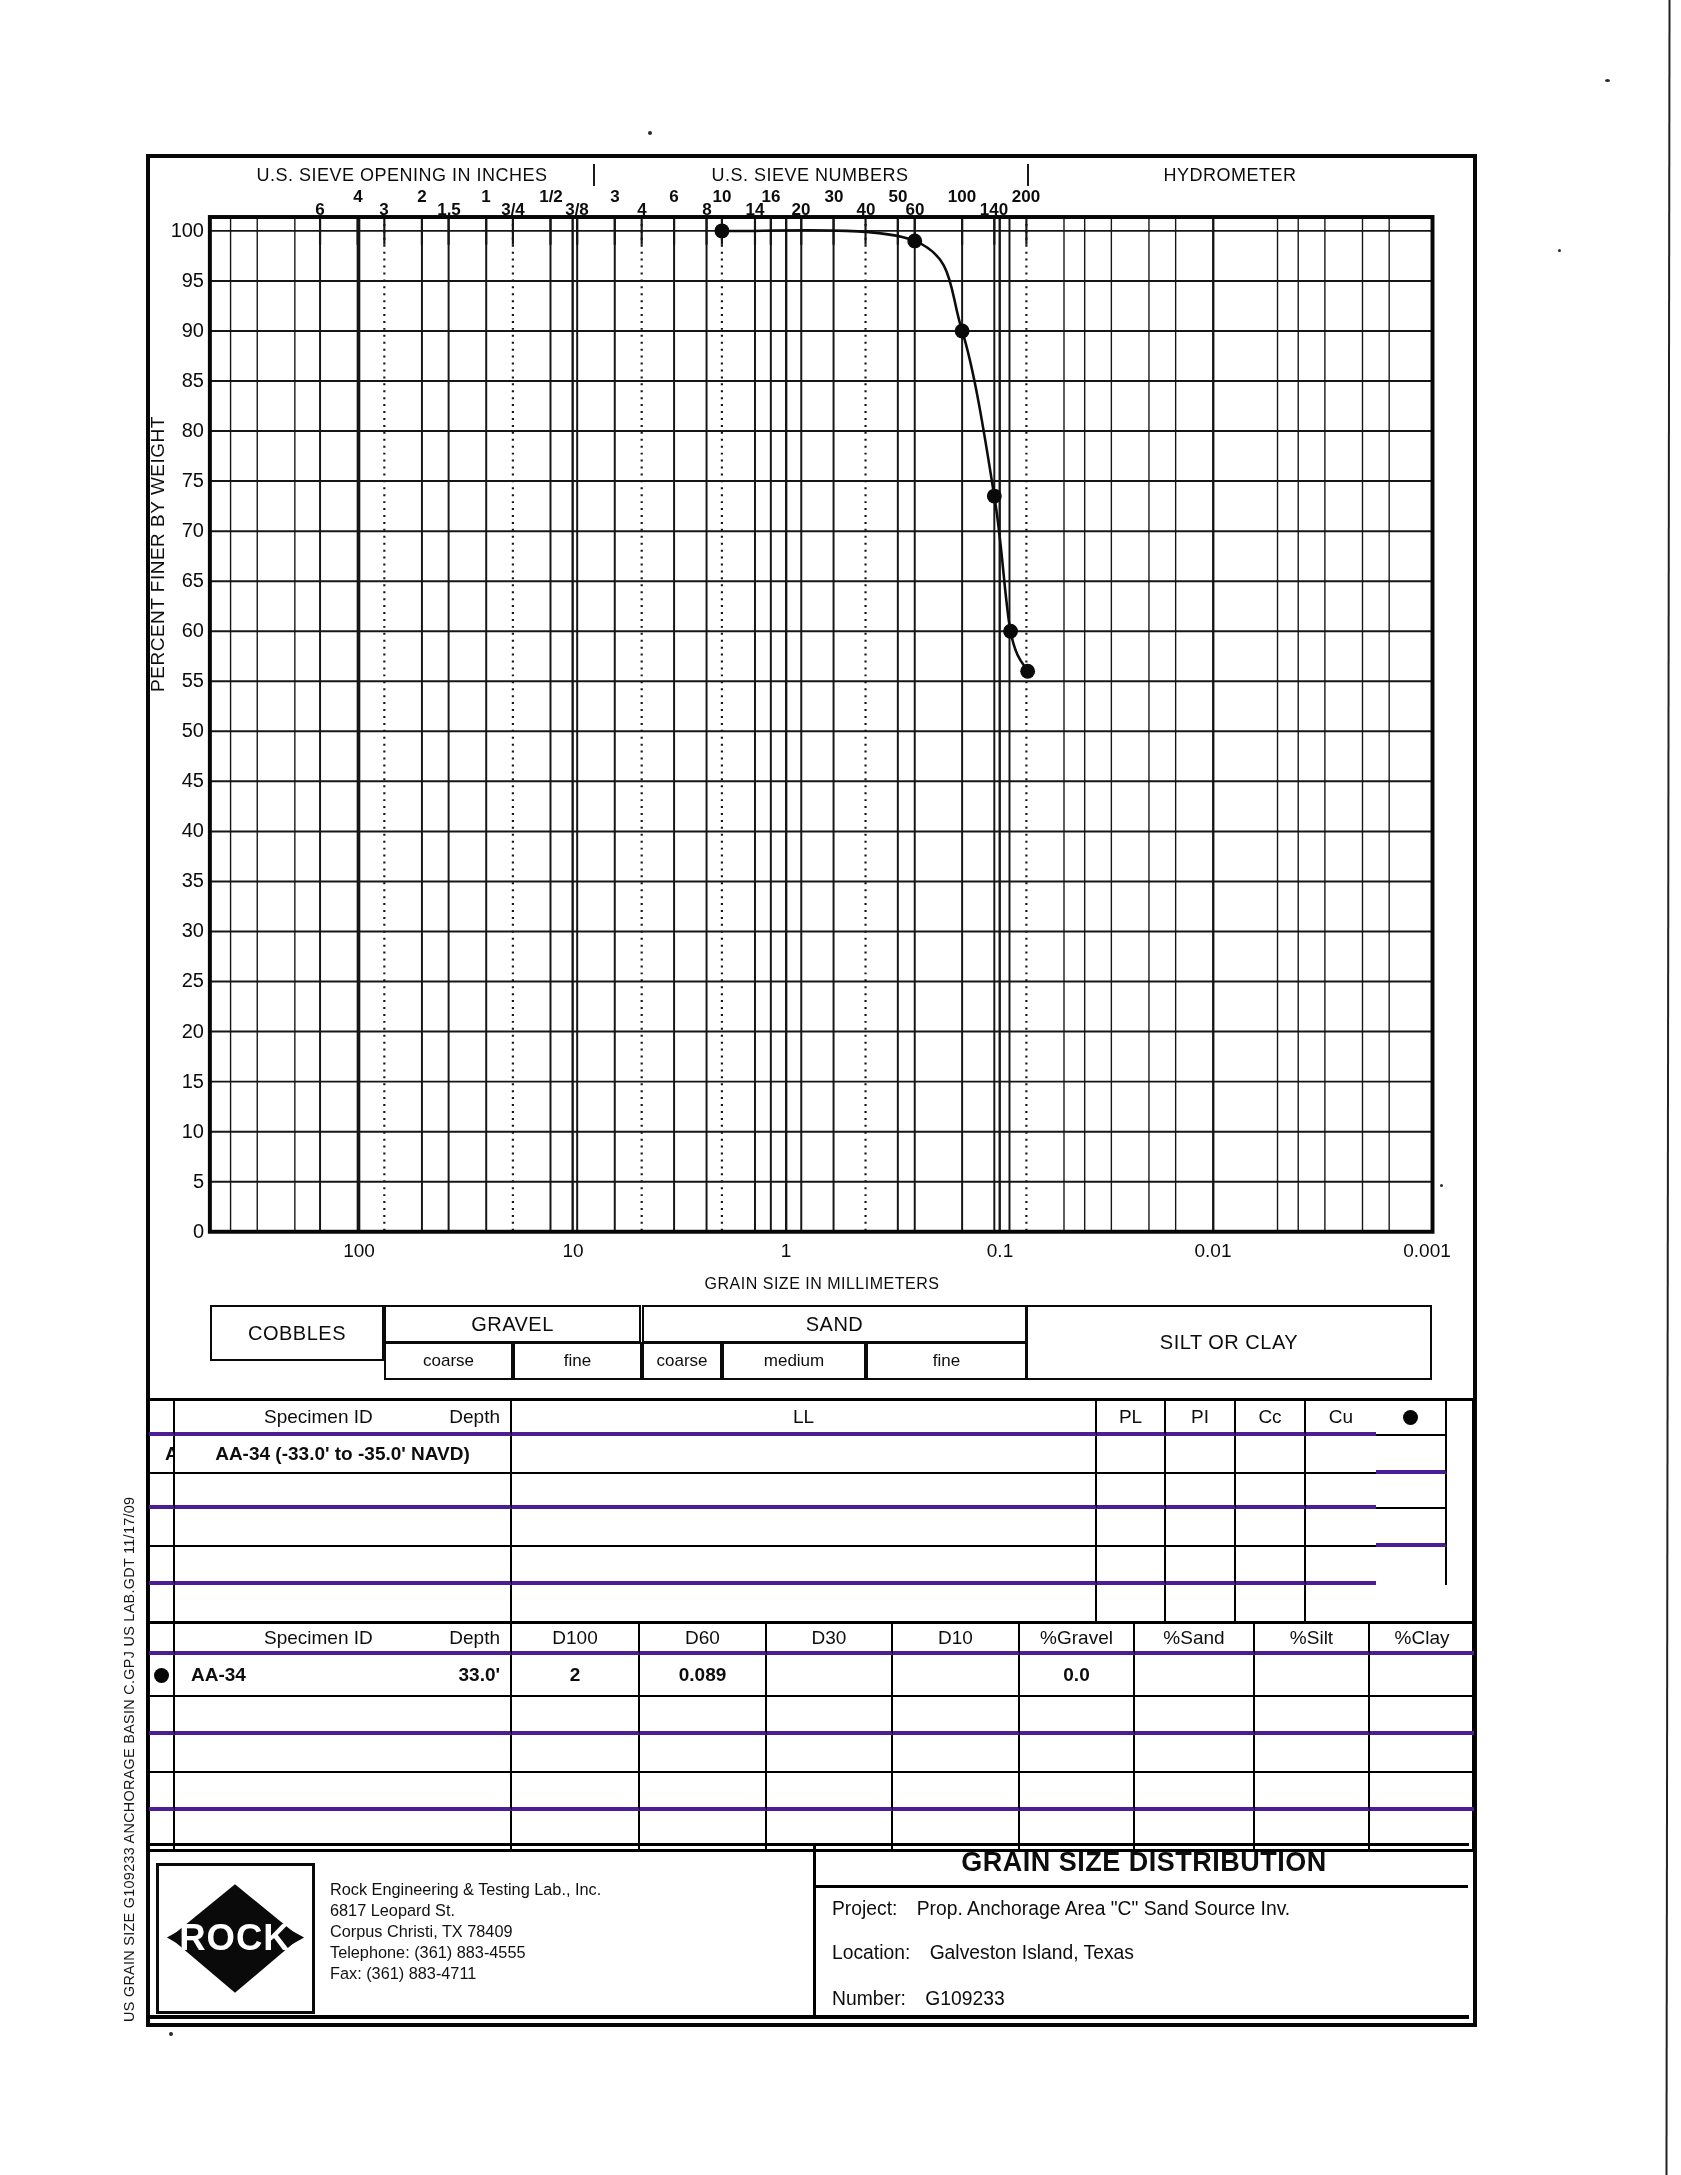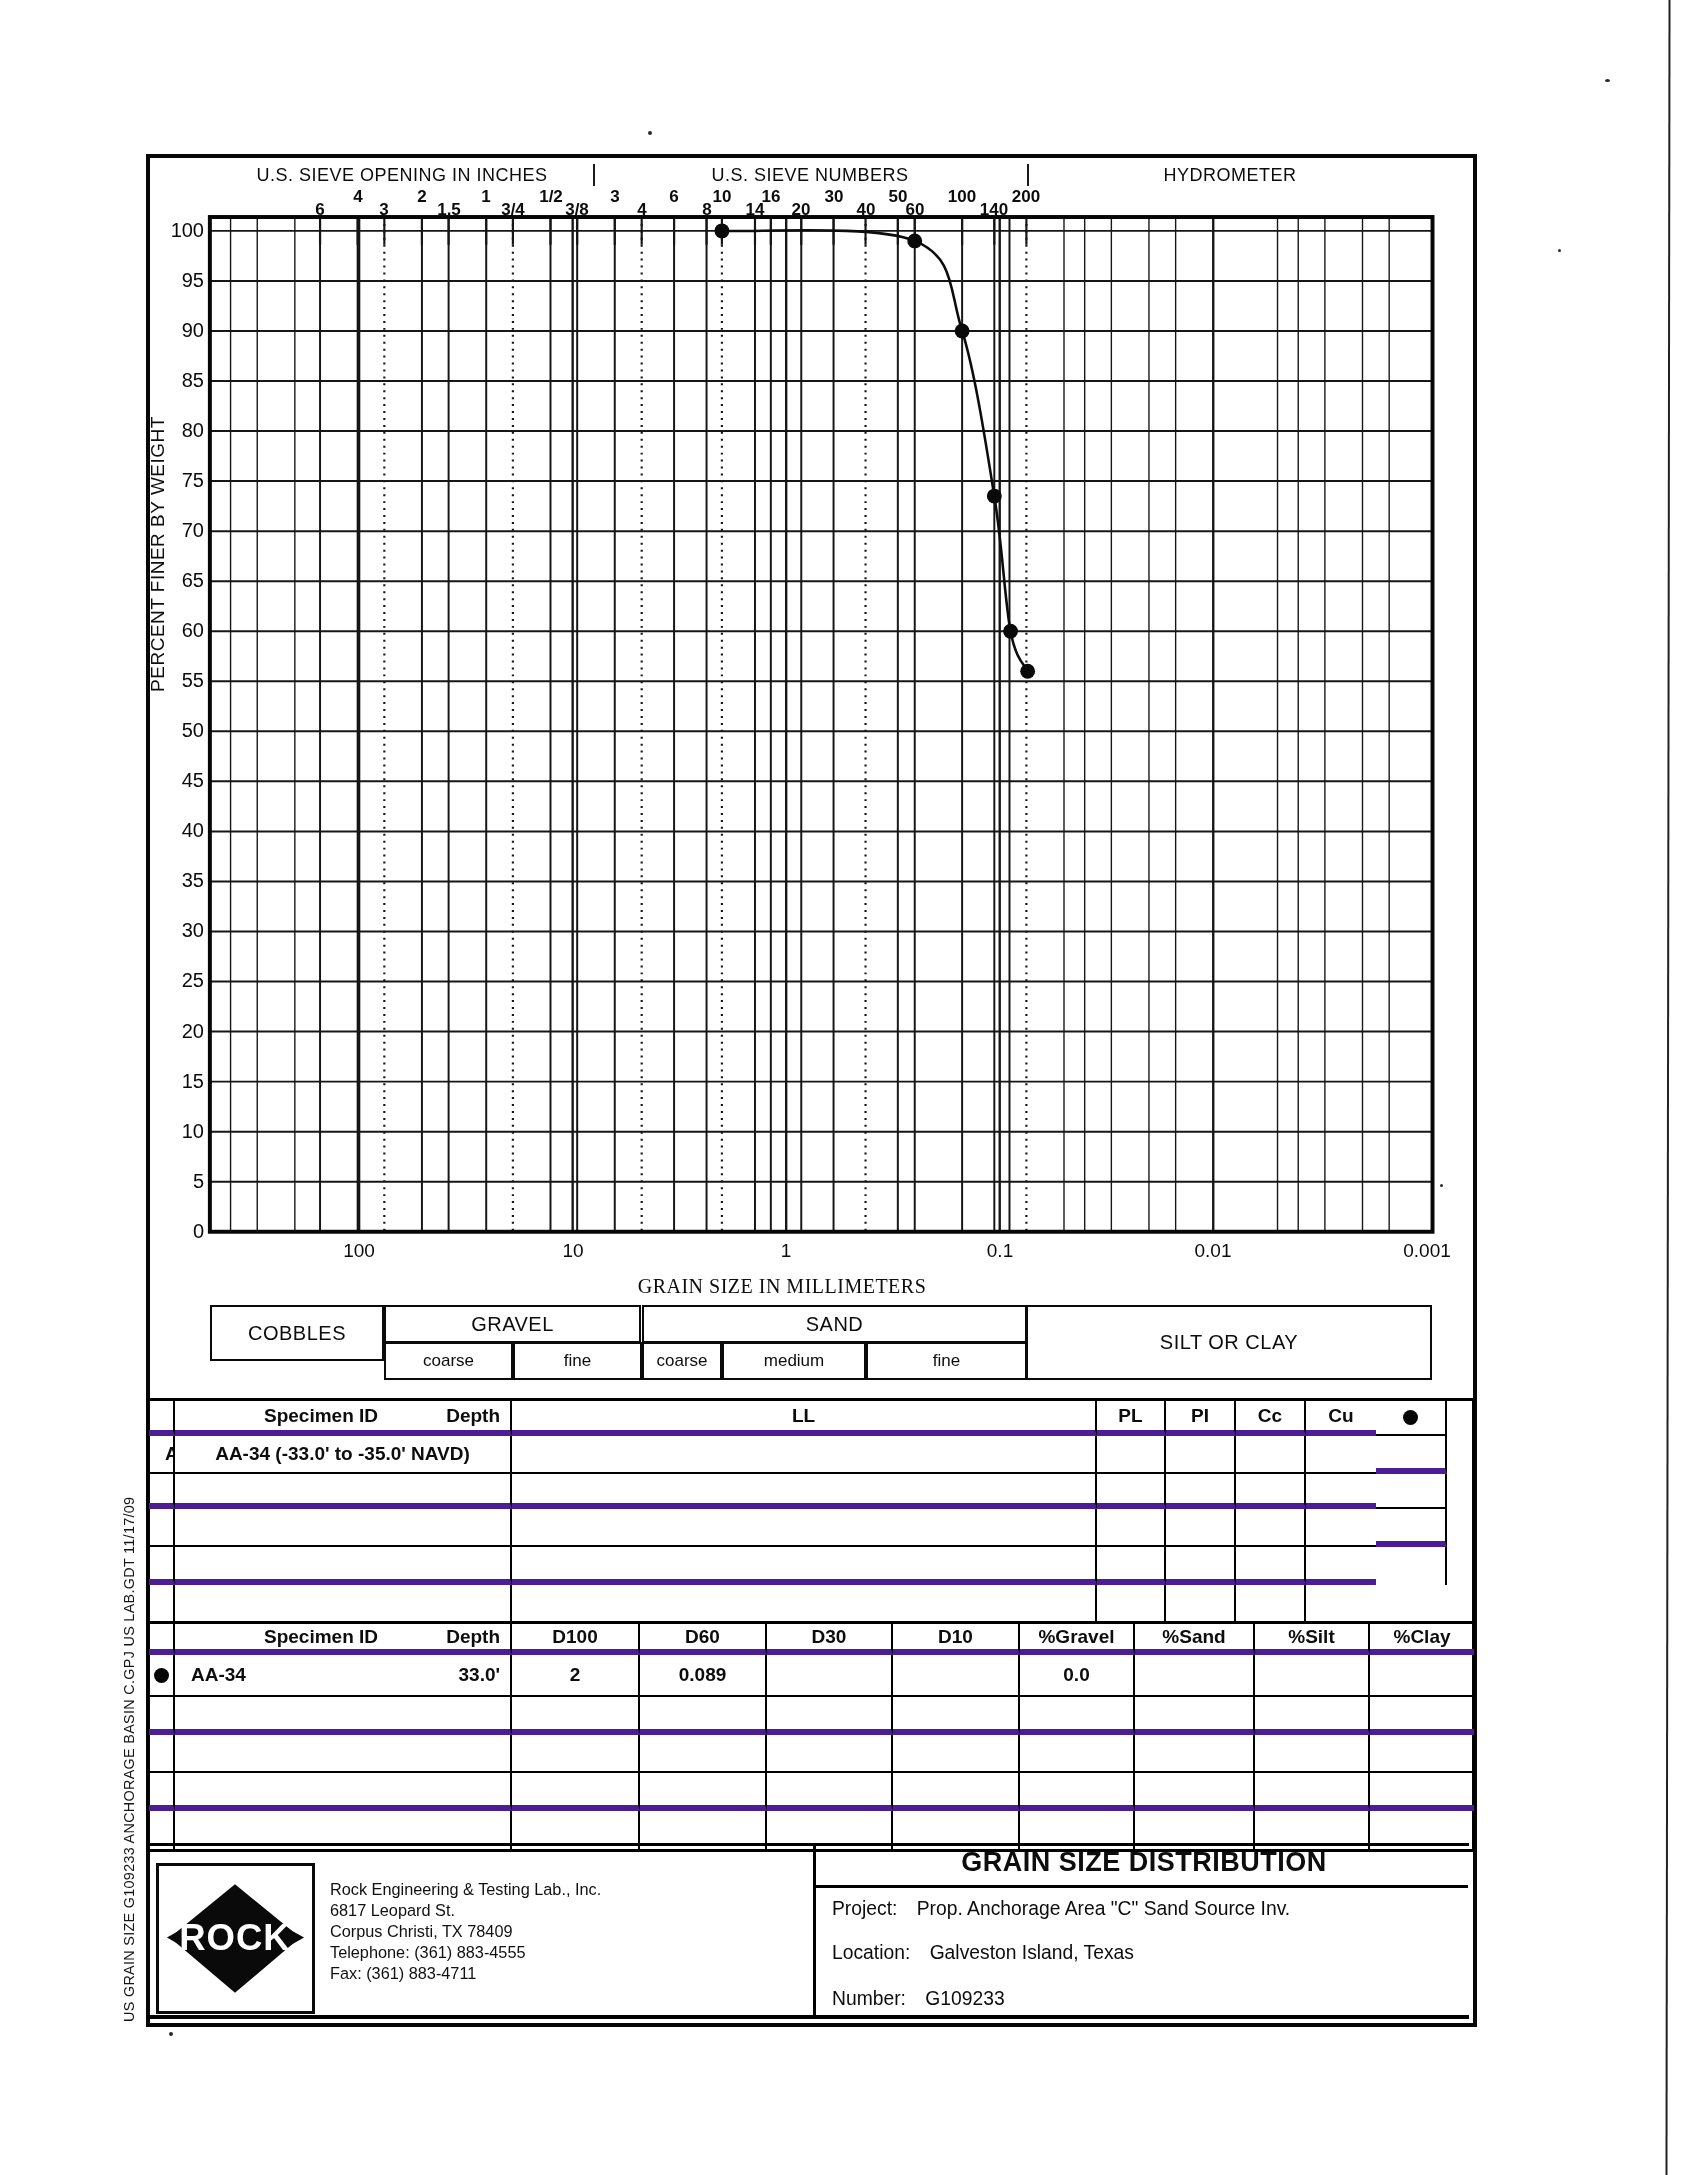--- a/index.html
+++ b/index.html
@@ -11,34 +11,34 @@
   
   .chart-header{font-size:18px;letter-spacing:0.5px;color:#0c0c0c;white-space:nowrap;transform:translateX(-50%);}
   .header-divider{width:2px;height:22px;background:#1a1a1a;}
   
   .sieve-label{font-size:17px;font-weight:bold;color:#0c0c0c;transform:translateX(-50%);white-space:nowrap;}
   
   .ytick{width:55px;text-align:right;font-size:20px;color:#0b0b0b;}
   
   .xtick{font-size:19px;color:#0b0b0b;transform:translateX(-50%);}
   #y-axis-title{left:147px;top:554px;transform:rotate(-90deg) translateX(-50%);transform-origin:0 0;font-size:19px;letter-spacing:0.5px;white-space:nowrap;}
-  #x-axis-title{left:782px;top:1275px;transform:translateX(-50%);font-size:20px;letter-spacing:0.5px;font-family:Liberation Serif, serif;}
+  #x-axis-title{left:822px;top:1275px;transform:translateX(-50%);font-size:16px;letter-spacing:0.5px;}
   
   .strip-cell{border:2.5px solid #0a0a0a;display:flex;align-items:center;justify-content:center;box-sizing:border-box;background:transparent;}
   .strip-main{font-size:20px;letter-spacing:0.5px;}
   .strip-sub{font-size:17px;}
   
   .gtable{display:grid;box-sizing:border-box;border:3px solid #000;background:transparent;}
   .gcell{box-sizing:border-box;border-right:2px solid #000;display:flex;align-items:center;overflow:hidden;white-space:nowrap;}
   .gcell.last{border-right:none;}
   .gcell.center{justify-content:center;}
   .ghead{font-size:19px;}
   .gval{font-size:19px;font-weight:bold;}
   .row-sep-thin{border-bottom:2px solid #000;}
-  .row-sep-thick{border-bottom:6px solid #4c1d95;font-weight:bold;}
+  .row-sep-thick{border-bottom:4px solid #4c1d95;}
   .sym-dot{width:15px;height:15px;border-radius:50%;background:#050505;margin:0 auto;}
   
   #footer-box{left:146px;top:1843px;width:1323px;height:176px;border-top:3px solid #000;border-bottom:4px solid #000;box-sizing:border-box;}
   #footer-divider{left:813px;top:1843px;width:3px;height:176px;background:#000;}
   #logo-box{left:156px;top:1863px;width:159px;height:151px;border:3px solid #0a0a0a;box-sizing:border-box;}
   #company-block{left:330px;top:1879px;font-size:16.3px;line-height:21px;color:#111;}
   #report-title{left:1144px;top:1847px;transform:translateX(-50%);font-size:27px;font-weight:bold;letter-spacing:0.5px;white-space:nowrap;}
   #title-underline{left:816px;top:1885px;width:652px;height:3px;background:#000;}
   .proj-line{left:832px;font-size:19.3px;white-space:nowrap;}
   .proj-label{display:inline-block;}

